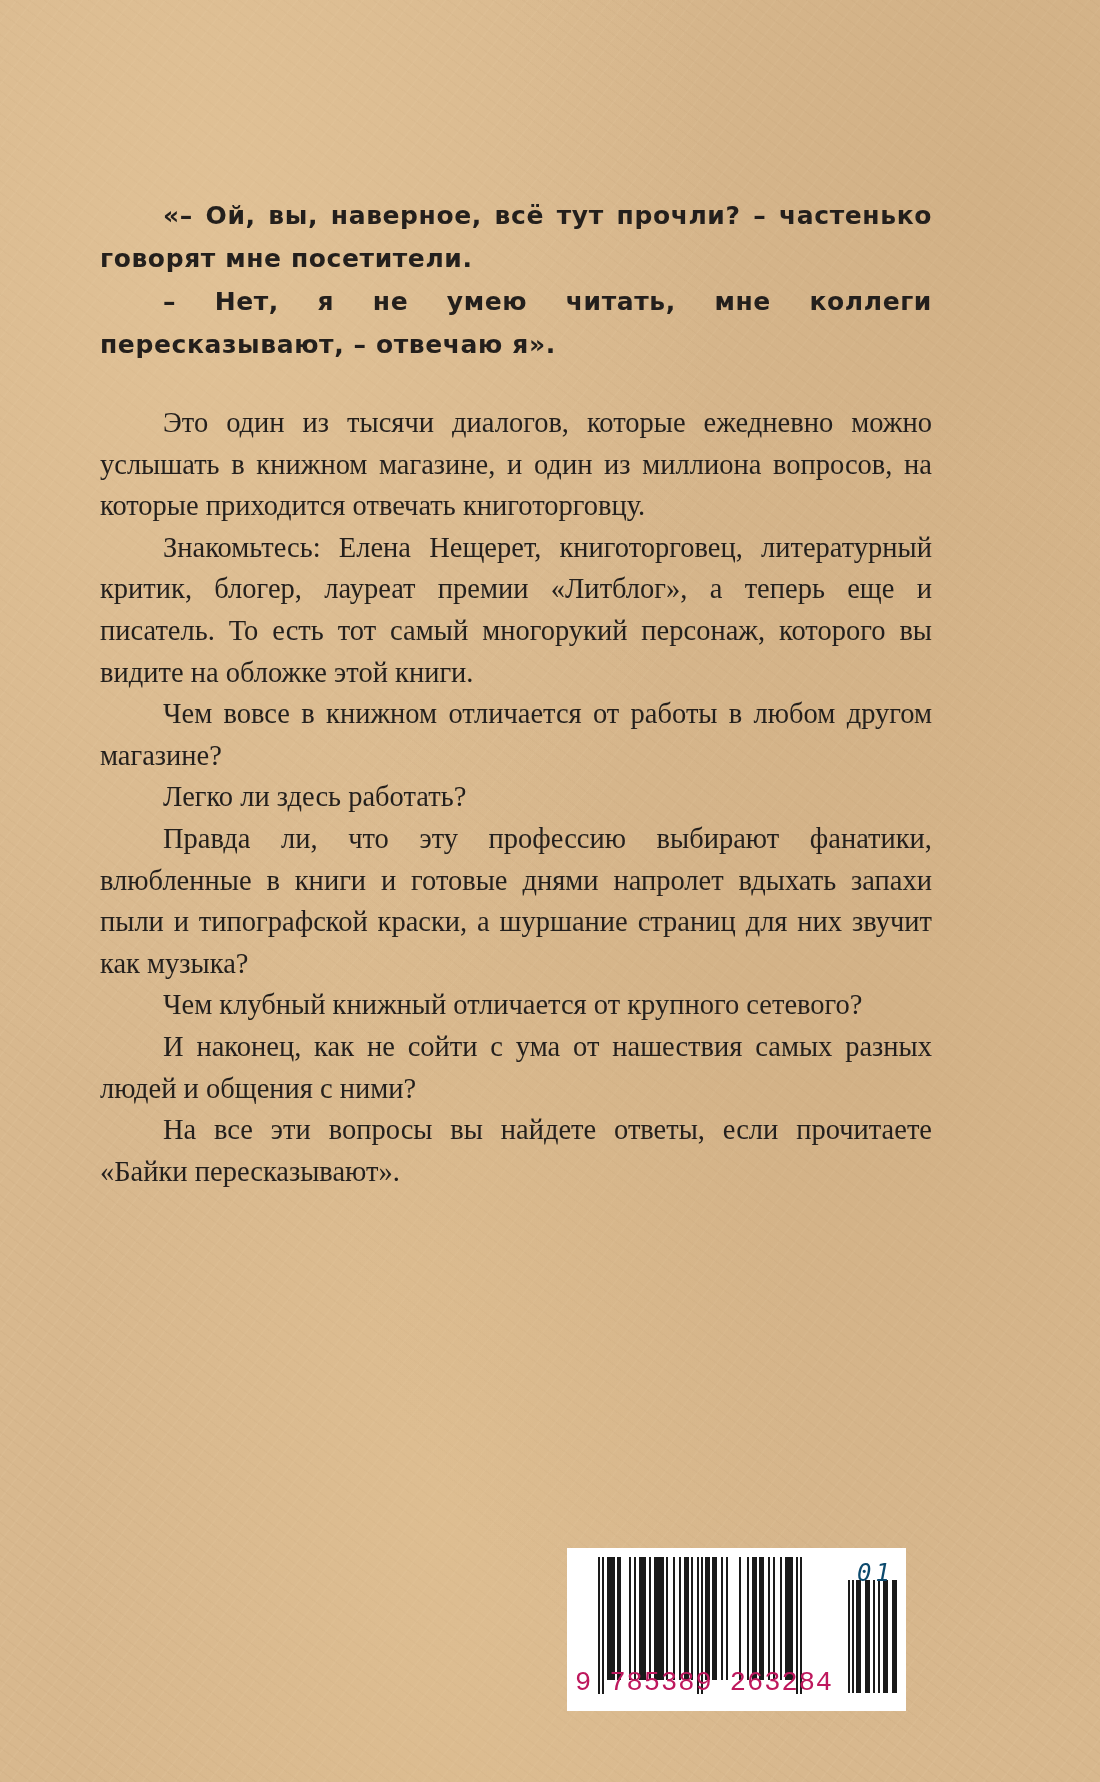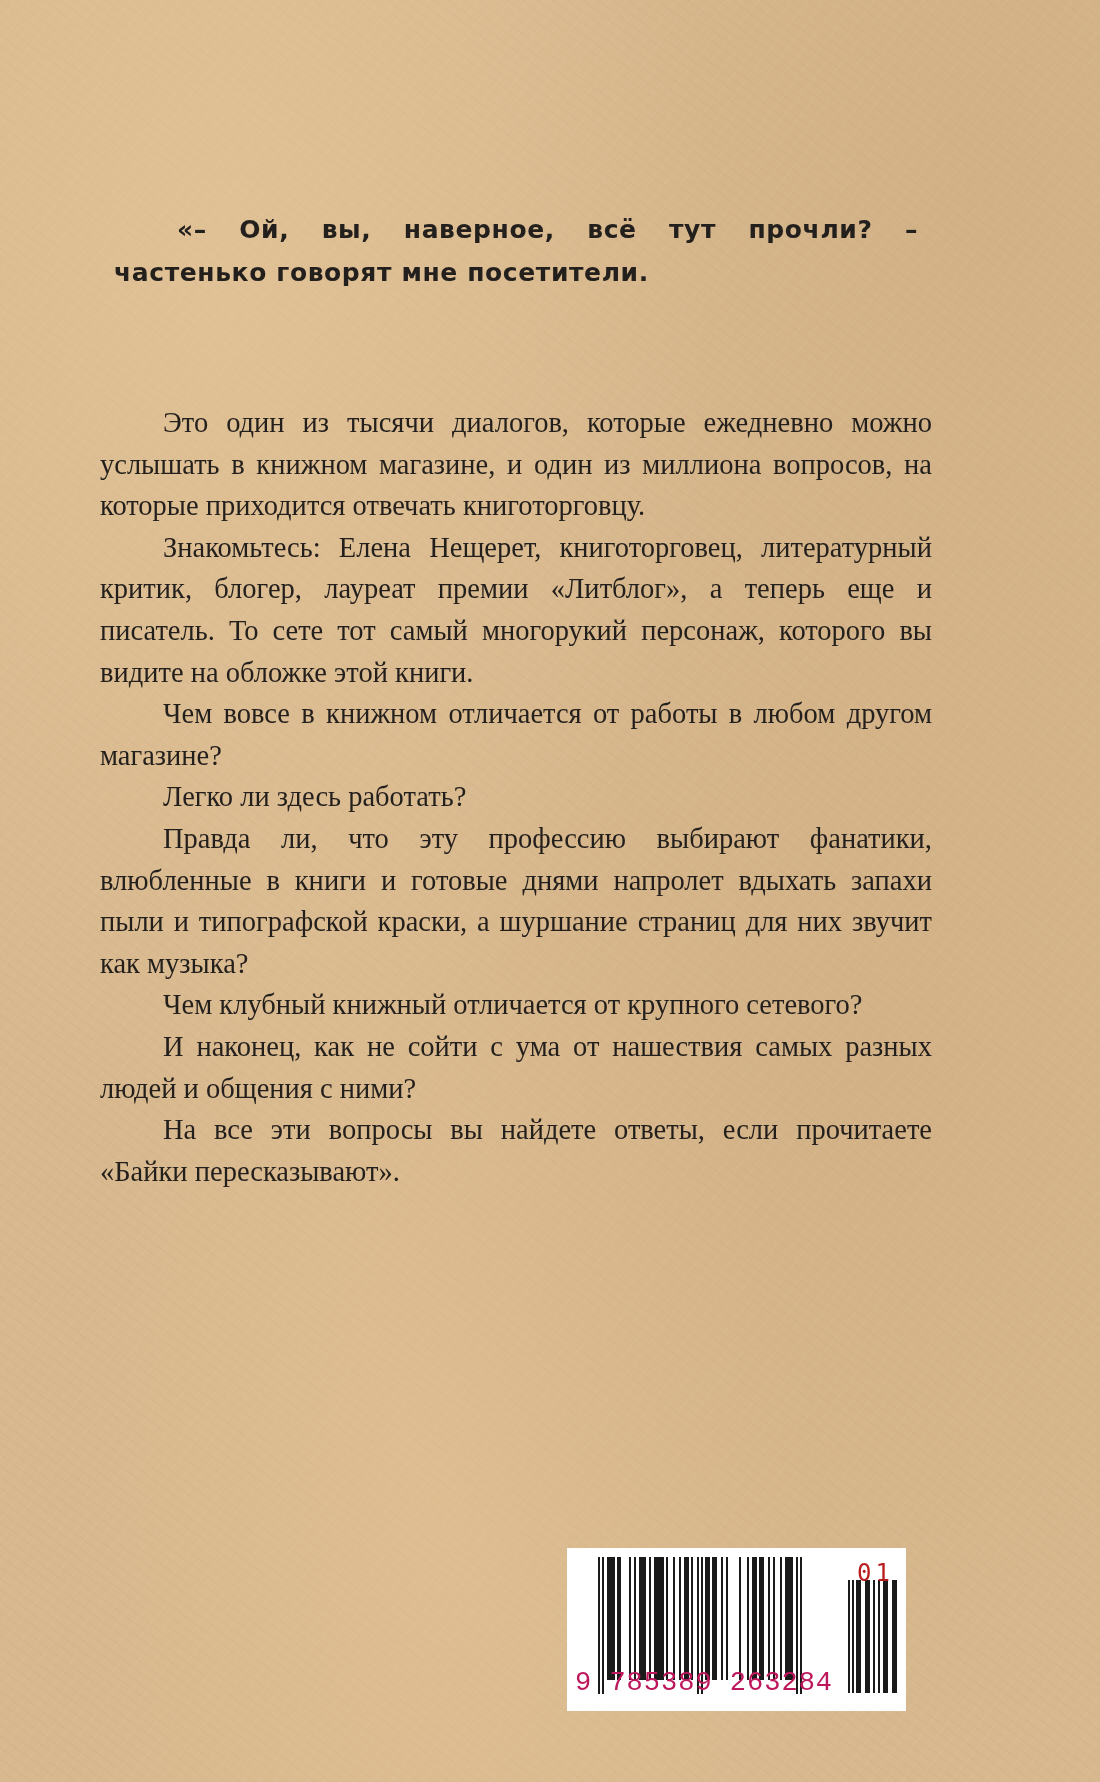--- a/index.html
+++ b/index.html
@@ -33,21 +33,21 @@
       top: 194px;
       width: 832px;
       font-family: "DejaVu Sans", sans-serif;
       font-weight: bold;
       font-size: 25px;
       line-height: 43px;
       letter-spacing: 0.6px;
       text-align: justify;
     }
     .lead p {
-      margin: 14px;
+      margin: 0;
       text-indent: 63px;
     }
     .body-text {
       position: absolute;
       left: 100px;
       top: 402px;
       width: 832px;
       font-family: Liberation Serif, serif;
       font-size: 28.5px;
       line-height: 41.6px;
@@ -81,36 +81,38 @@
       letter-spacing: 1px;
       white-space: pre;
     }
     .barcode-addon {
       position: absolute;
       left: 290px;
       top: 12px;
       font-family: "DejaVu Sans Mono", monospace;
       font-size: 24px;
       line-height: 26px;
-      color: #b91c1c;
+      color: #0c4a6e;
       letter-spacing: 4px;
+      font-style: italic;
     }
   </style>
 </head>
 <body>
 
 <div class="cover">
 
   <div class="lead">
     <p>«– Ой, вы, наверное, всё тут прочли? – частенько говорят мне посетители.</p>
+    <p>– Нет, я не умею читать, мне коллеги пересказывают, – отвечаю я».</p>
   </div>
 
   <div class="body-text">
     <p>Это один из тысячи диалогов, которые ежедневно можно услышать в книжном магазине, и один из  милли­она вопросов, на которые приходится отвечать книго­торговцу.</p>
-    <p>Знакомьтесь: Елена Нещерет, книготорговец, литера­турный критик, блогер, лауреат премии «Литблог», а те­перь еще и писатель. То сете тот самый многорукий пер­сонаж, которого вы видите на обложке этой книги.</p>
+    <p>Знакомьтесь: Елена Нещерет, книготорговец, литера­турный критик, блогер, лауреат премии «Литблог», а те­перь еще и писатель. То есть тот самый многорукий пер­сонаж, которого вы видите на обложке этой книги.</p>
     <p>Чем вовсе в книжном отличается от работы в любом другом магазине?</p>
     <p>Легко ли здесь работать?</p>
     <p>Правда ли, что эту профессию выбирают фанатики, влюбленные в книги и готовые днями напролет вдыхать запахи пыли и типографской краски, а шуршание страниц для них звучит как музыка?</p>
     <p>Чем клубный книжный отличается от крупного сете­вого?</p>
     <p>И наконец, как не сойти с ума от нашествия самых разных людей и общения с ними?</p>
     <p>На все эти вопросы вы найдете ответы, если прочита­ете «Байки пересказывают».</p>
   </div>
 
   <div class="barcode">
     <svg width="339" height="163" viewBox="0 0 339 163">

